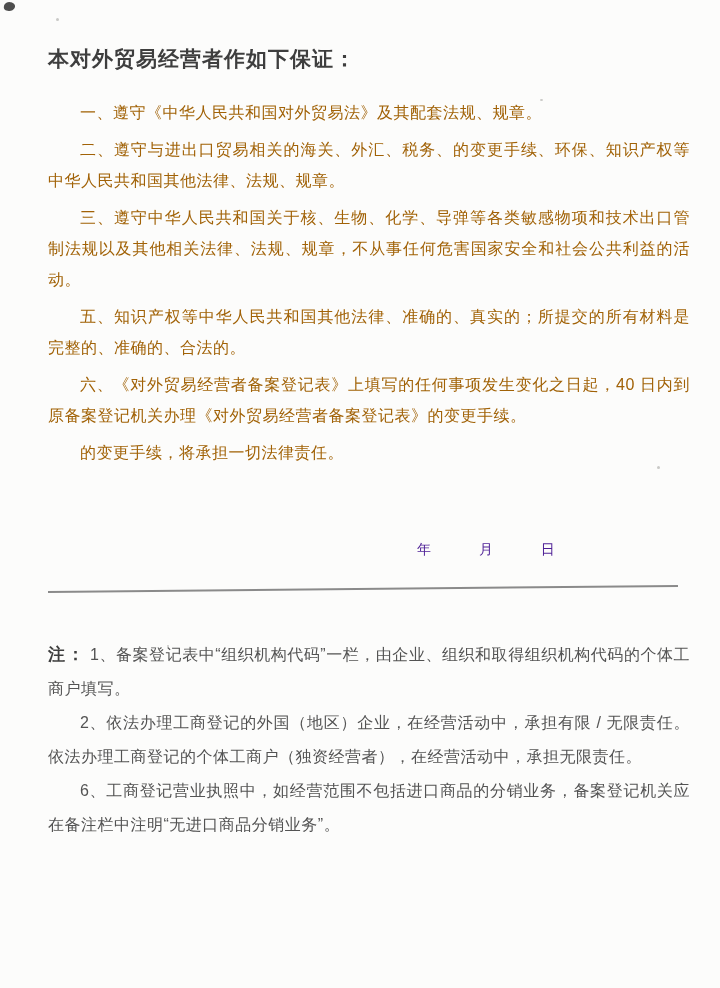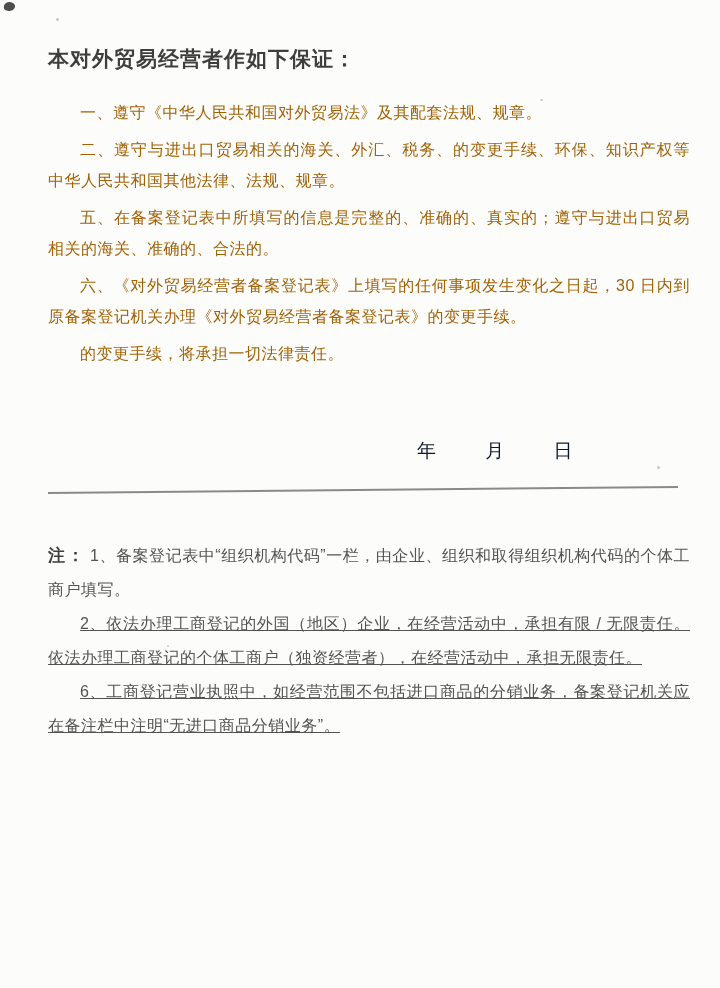--- a/index.html
+++ b/index.html
@@ -49,42 +49,42 @@
   .signature {
     margin: 14px 0 0 312px;
     font-size: 22px; line-height: 30px;
     font-weight: bold;
     letter-spacing: 4px;
     color: #474747;
     white-space: nowrap;
   }
   .dateline {
     margin: 67px 0 0 369px;
-    font-size: 19px; line-height: 29px;
-    color: #0f172a;
+    font-size: 14px; line-height: 29px;
+    color: #4c1d95;
     white-space: nowrap;
   }
   .dateline span { display: inline-block; margin-right: 44px; }
   .dateline span:last-child { margin-right: 0; }
   .divider {
     margin-top: 27px;
     width: 630px; height: 2px;
     background: #8a8a8a;
     transform: rotate(-0.55deg);
     transform-origin: left center;
   }
   .notes { margin-top: 45px; }
   .note {
     margin: 0;
     font-size: 16px; line-height: 34px;
     text-align: justify;
     letter-spacing: 0.5px;
     color: #535353;
   }
-  .note.indent { text-indent: 2em; text-decoration: underline; }
+  .note.indent { text-indent: 2em; }
   .note-prefix {
     font-weight: bold;
     font-size: 17px;
     color: #3e3e3e;
     letter-spacing: 2px;
     padding-right: 4px;
   }
 </style>
 </head>
 <body>
@@ -94,22 +94,23 @@
   <div class="smudge"></div>
   <div class="speck s1"></div>
   <div class="speck s2"></div>
   <div class="speck s3"></div>
   <div class="speck s4"></div>
 
   <h1 class="title">本对外贸易经营者作如下保证：</h1>
 
   <p class="para">一、遵守《中华人民共和国对外贸易法》及其配套法规、规章。</p>
   <p class="para">二、遵守与进出口贸易相关的海关、外汇、税务、的变更手续、环保、知识产权等中华人民共和国其他法律、法规、规章。</p>
-  <p class="para">五、在备案登记表中所填写的信息是完整的、准确的、真实的；遵守与进出口贸易相关的海关、准确的、合法的。</p>
-  <p class="para">六、《对外贸易经营者备案登记表》上填写的任何事项发生变化之日起，30 日内到原备案登记机关办理《对外贸易经营者备案登记表》的变更手续。</p>
+  <p class="para">三、遵守中华人民共和国关于核、生物、化学、导弹等各类敏感物项和技术出口管制法规以及其他相关法律、法规、规章，不从事任何危害国家安全和社会公共利益的活动。</p>
+  <p class="para">五、知识产权等中华人民共和国其他法律、准确的、真实的；所提交的所有材料是完整的、准确的、合法的。</p>
+  <p class="para">六、《对外贸易经营者备案登记表》上填写的任何事项发生变化之日起，40 日内到原备案登记机关办理《对外贸易经营者备案登记表》的变更手续。</p>
 
   <p class="para">的变更手续，将承担一切法律责任。</p>
 
 
   <div class="dateline">
     <span>年</span>
     <span>月</span>
     <span>日</span>
   </div>
 

